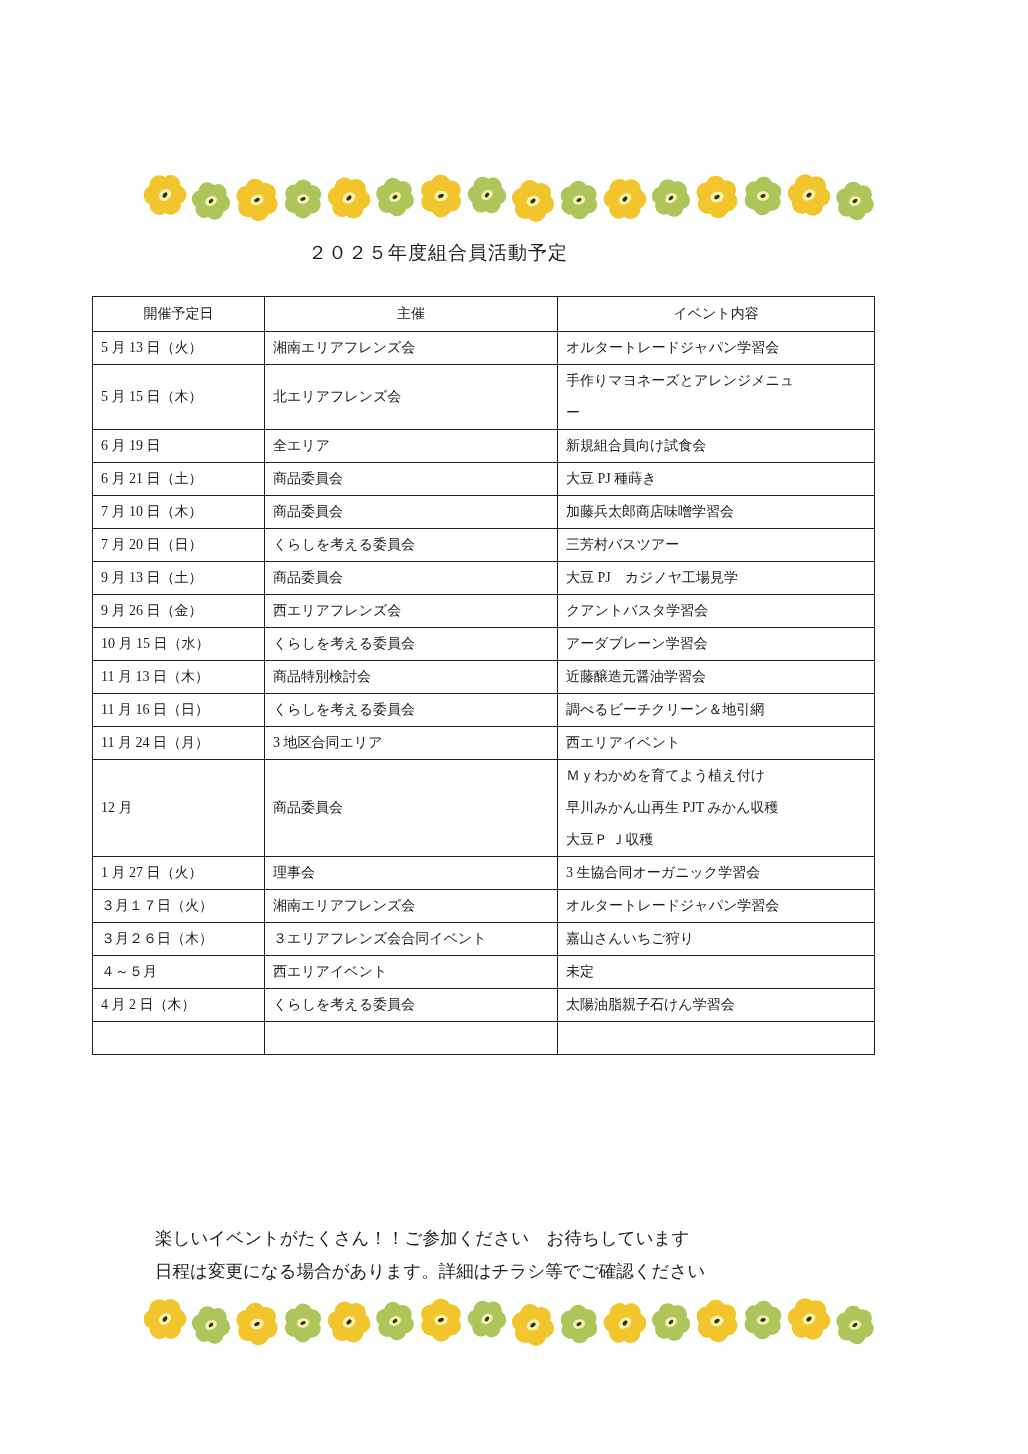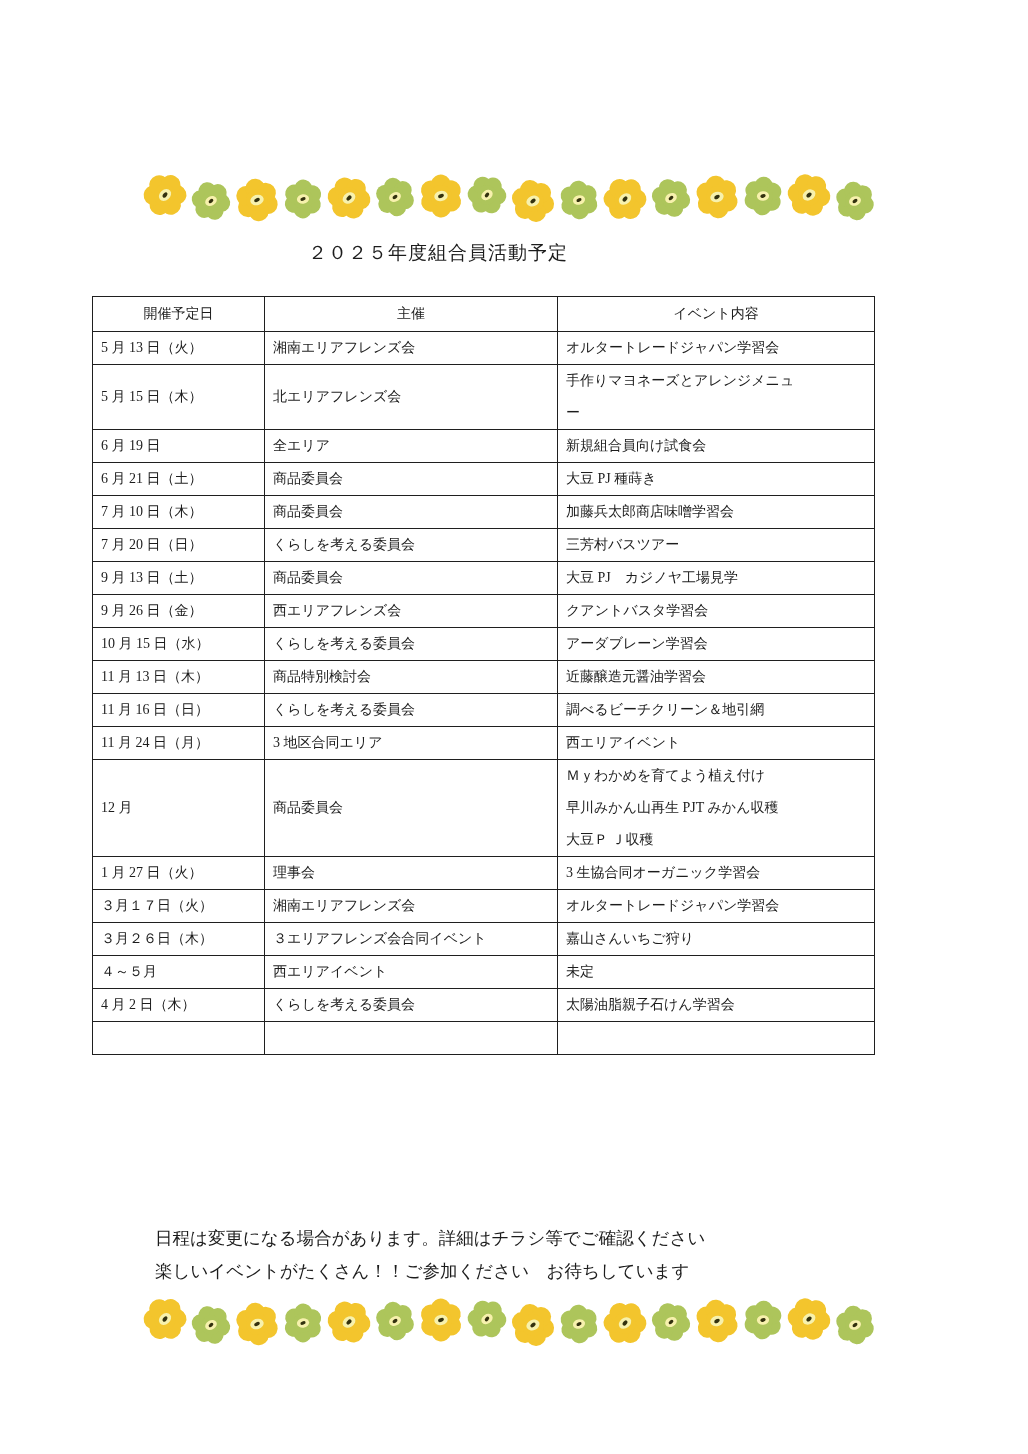--- a/index.html
+++ b/index.html
@@ -407,22 +407,22 @@
         </tr>
         <tr>
           <td></td>
           <td></td>
           <td></td>
         </tr>
       </tbody>
   </table>
 
   <div class="footer">
+    <div>楽しいイベントがたくさん！！ご参加ください　お待ちしています</div>
     <div>日程は変更になる場合があります。詳細はチラシ等でご確認ください</div>
-    <div>楽しいイベントがたくさん！！ご参加ください　お待ちしています</div>
   </div>
 
   <div class="flower-border bottom">
       <svg width="46" height="52" viewBox="0 0 48 48" style="transform:translateY(-3px) rotate(-18deg) scale(1.04)">
         <g fill="#f3c52d">
           <circle cx="35.0" cy="27.4" r="10"></circle>
           <circle cx="26.6" cy="35.2" r="10"></circle>
           <circle cx="15.6" cy="31.8" r="10"></circle>
           <circle cx="13.0" cy="20.6" r="10"></circle>
           <circle cx="21.4" cy="12.8" r="10"></circle>

